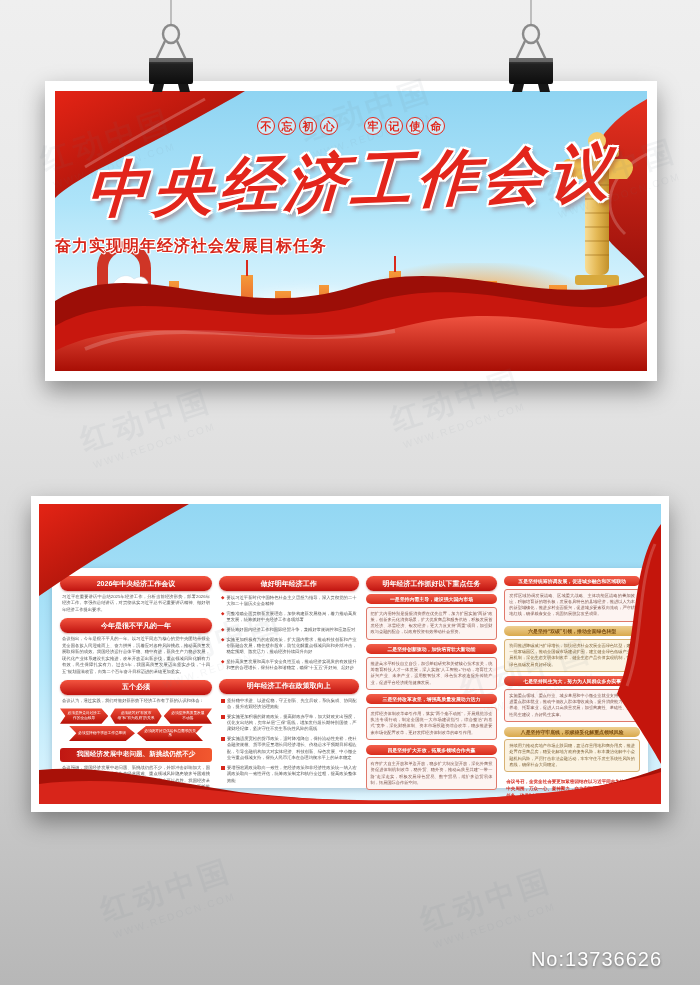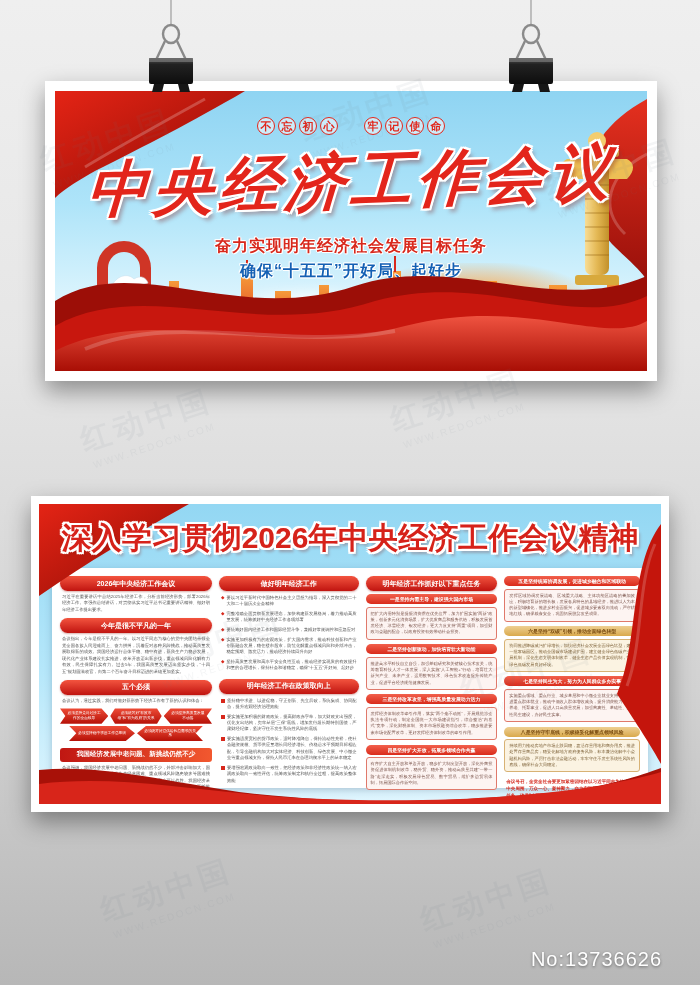--- a/index.html
+++ b/index.html
@@ -23,21 +23,21 @@
   
   .slogan-row{position:absolute;top:26px;left:0;right:0;display:flex;justify-content:center;gap:26px;z-index:6;}
   .slogan-grp{display:flex;gap:3px;}
   .s-circle{display:flex;align-items:center;justify-content:center;width:18px;height:18px;border:1.6px solid #e2271c;
             border-radius:50%;color:#e2271c;font-weight:bold;font-size:11px;background:rgba(255,255,255,.5);box-sizing:border-box;}
   .p1-title{position:absolute;top:50px;left:0;right:0;text-align:center;z-index:6;
             font-size:61px;font-weight:900;letter-spacing:5px;color:#e3251b;font-style:italic;
             transform:rotate(-2deg) skewX(-5deg);
             text-shadow:-2px 0 #fff,2px 0 #fff,0 -2px #fff,0 2px #fff,-2px -2px #fff,2px 2px #fff,
                         -2px 2px #fff,2px -2px #fff,4px 5px 4px rgba(120,10,5,.35);}
-  .p1-sub{position:absolute;top:145px;left:0;right:0;text-align:center;z-index:6;font-weight:bold;}
+  .p1-sub{position:absolute;top:145px;left:0;right:0;z-index:6;font-weight:bold;}
   .p1-sub .l1{font-size:16px;color:#d8281c;letter-spacing:1px;
       text-shadow:-1px 0 #fff,1px 0 #fff,0 -1px #fff,0 1px #fff,1px 1px #fff,-1px -1px #fff;}
   .p1-sub .l2{font-size:16px;color:#1460b4;letter-spacing:1px;margin-top:4px;
       text-shadow:-1px 0 #fff,1px 0 #fff,0 -1px #fff,0 1px #fff,1px 1px #fff,-1px -1px #fff;}
   .cloud{position:absolute;border-radius:50%;filter:blur(5px);
          background:radial-gradient(ellipse at center,rgba(255,255,255,.95) 0%,rgba(255,255,255,0) 70%);}
   .arch{position:absolute;left:42px;top:150px;width:54px;height:62px;border:11px solid #cf3526;border-bottom:0;
         border-radius:27px 27px 0 0;box-sizing:border-box;z-index:4;}
   .arch-base{position:absolute;left:34px;top:210px;width:70px;height:9px;background:#b92a1c;border-radius:2px;z-index:4;}
   .glow{position:absolute;left:300px;bottom:18px;width:240px;height:90px;z-index:5;
@@ -163,21 +163,20 @@
           <span class="s-circle">牢</span>
           <span class="s-circle">记</span>
           <span class="s-circle">使</span>
           <span class="s-circle">命</span>
         </div>
       </div>
 
       <div class="p1-title">中央经济工作会议</div>
       <div class="p1-sub">
         <div class="l1">奋力实现明年经济社会发展目标任务</div>
-        <div class="l2">确保“十五五”开好局、起好步</div>
       </div>
 
       <div class="cloud" style="left:170px;top:194px;width:170px;height:38px;"></div>
       <div class="cloud" style="left:350px;top:198px;width:210px;height:42px;"></div>
       <div class="cloud" style="left:30px;top:208px;width:150px;height:32px;"></div>
 
       <svg class="svg-abs" style="left:55px;top:182px;z-index:6;" width="40" height="24">
         <path d="M2,12 C8,2 18,0 24,6 C30,2 36,4 38,10 C30,12 24,14 18,22 C14,16 8,14 2,12 Z" fill="#fff" stroke="#cfe3ee" stroke-width=".6"></path>
       </svg>
       <svg class="svg-abs" style="left:112px;top:226px;z-index:6;transform:rotate(-12deg);" width="30" height="18">
@@ -253,21 +252,20 @@
     <div class="p2-inner">
 
       <svg class="svg-abs" style="left:0;top:0;z-index:3;" width="170" height="95">
         <path d="M0,0 L150,0 C100,28 52,56 0,92 Z" fill="url(#r1)"></path>
       </svg>
       <svg class="svg-abs" style="right:0;top:20px;z-index:3;" width="52" height="240">
         <path d="M52,0 C20,42 30,120 8,170 C28,200 44,225 52,240 Z" fill="#c4150c"></path>
         <path d="M46,20 C28,60 34,120 18,162" stroke="rgba(255,255,255,.18)" stroke-width="3" fill="none"></path>
       </svg>
 
-      <div class="p2-title">深入学习贯彻2026年中央经济工作会议精神</div>
 
       <div class="panel">
 
         <div class="colm c1">
           <div class="h-pill">2026年中央经济工作会议</div>
           <div class="bodytxt">习近平在重要讲话中总结2025年经济工作，分析当前经济形势，部署2026年经济工作。李强作总结讲话，对贯彻落实习近平总书记重要讲话精神、做好明年经济工作提出要求。</div>
           <div class="h-pill">今年是很不平凡的一年</div>
           <div class="bodytxt">会议指出，今年是很不平凡的一年。以习近平同志为核心的党中央团结带领全党全国各族人民迎难而上、奋力拼搏，沉着应对各种风险挑战，推动高质量发展取得新的成效。我国经济运行总体平稳、稳中有进，新质生产力稳步发展，现代化产业体系建设扎实推进，改革开放迈出新步伐，重点领域风险化解有力有效，民生保障扎实有力。过去5年，我国高质量发展迈出坚实步伐，“十四五”规划圆满收官，向第二个百年奋斗目标迈进的基础更加坚实。</div>
           <div class="h-pill">五个必须</div>
           <div class="bodytxt" style="margin-bottom:2px;">会议认为，通过实践，我们对做好新形势下经济工作有了新的认识和体会：</div>

